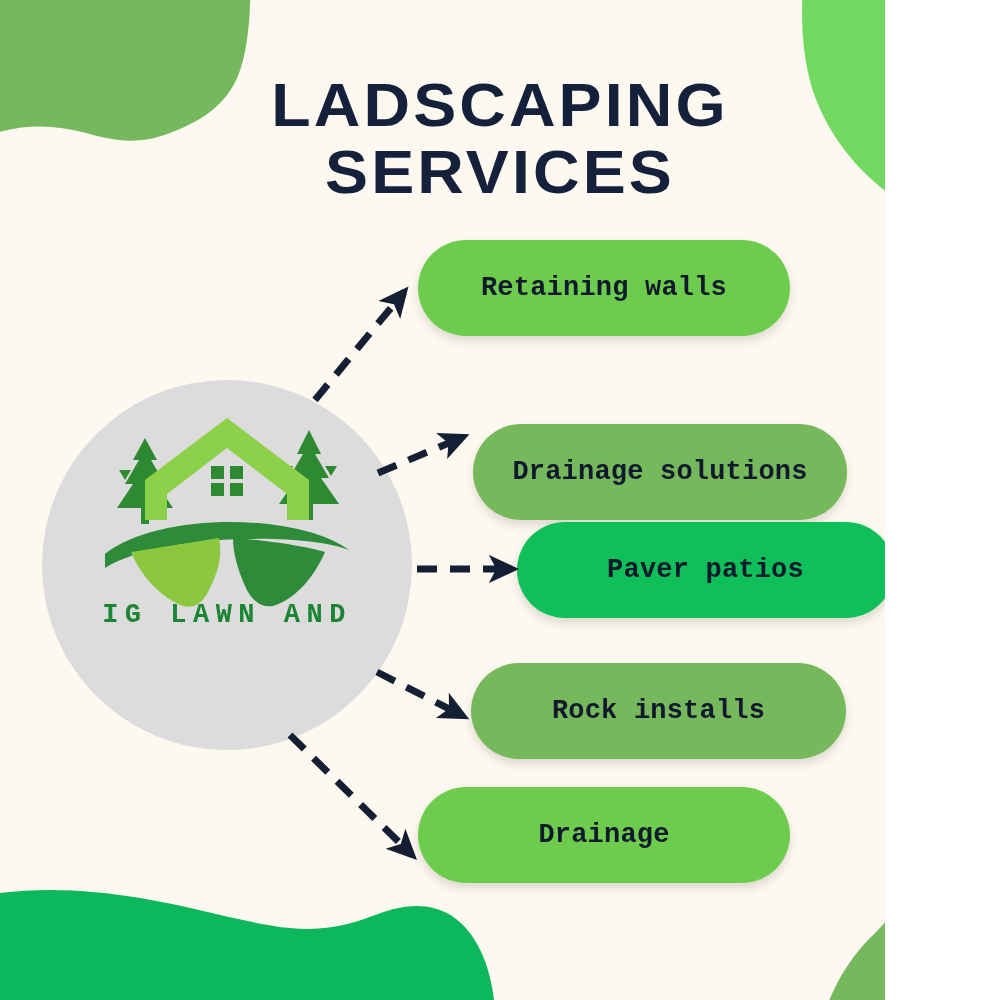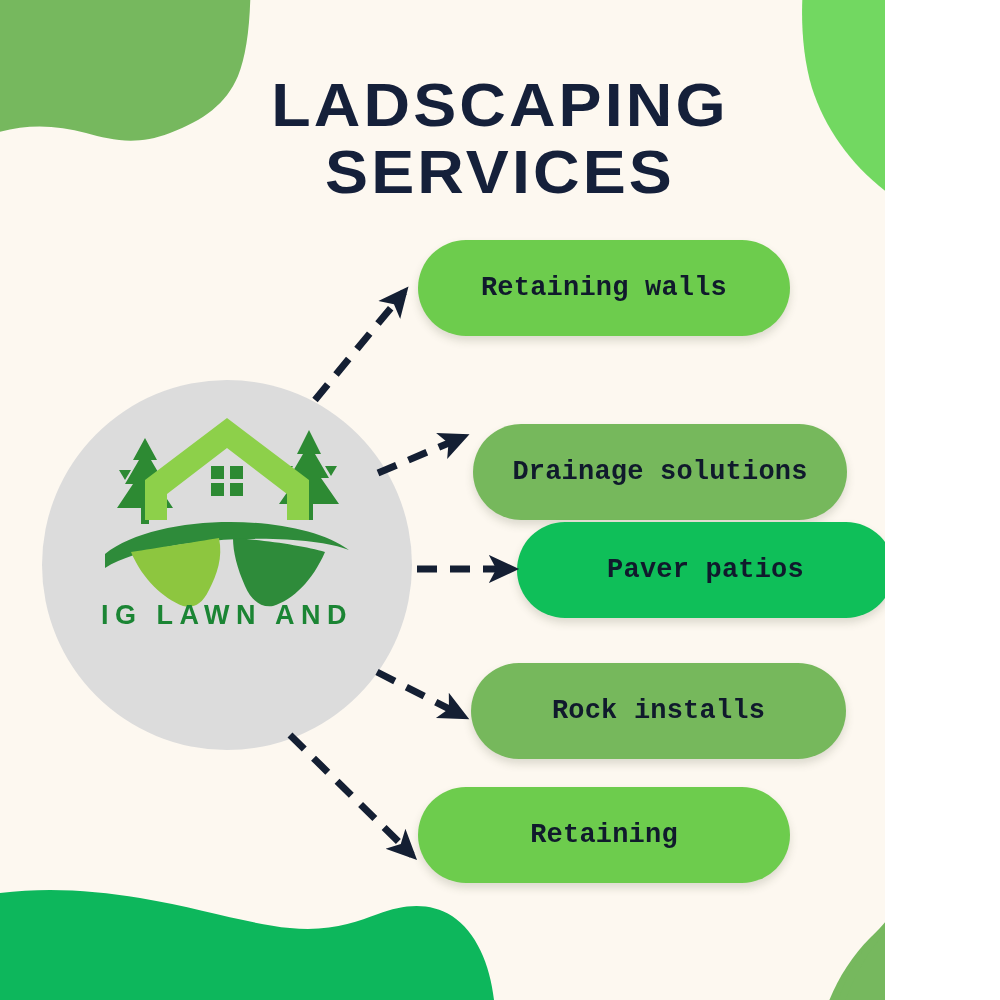--- a/index.html
+++ b/index.html
@@ -63,21 +63,21 @@
     width: 260px;
     height: 210px;
   }
   .logo-text {
     position: absolute;
     left: 0;
     top: 218px;
     width: 370px;
     text-align: center;
     color: #1B8534;
-    font-family: Liberation Sans, sans-serif;
+    font-family: Liberation Mono, monospace;
     font-weight: bold;
     font-size: 27px;
     letter-spacing: 6.5px;
     line-height: 1.33;
   }
   .logo-text span { display: block; }
 
   
   .arrow-layer {
     position: absolute;
@@ -224,16 +224,16 @@
 
   <div class="pill" style="left:517px; top:522px; width:377px; height:96px; background:#0FBF59;">
     <span class="pill-label">Paver patios</span>
   </div>
 
   <div class="pill" style="left:471px; top:663px; width:375px; height:96px; background:#76B85C;">
     <span class="pill-label">Rock installs</span>
   </div>
 
   <div class="pill" style="left:418px; top:787px; width:372px; height:96px; background:#6DCC4D;">
-    <span class="pill-label">Retaining</span>
+    <span class="pill-label">Drainage</span>
   </div>
 
 </div>
 
 </body></html>

